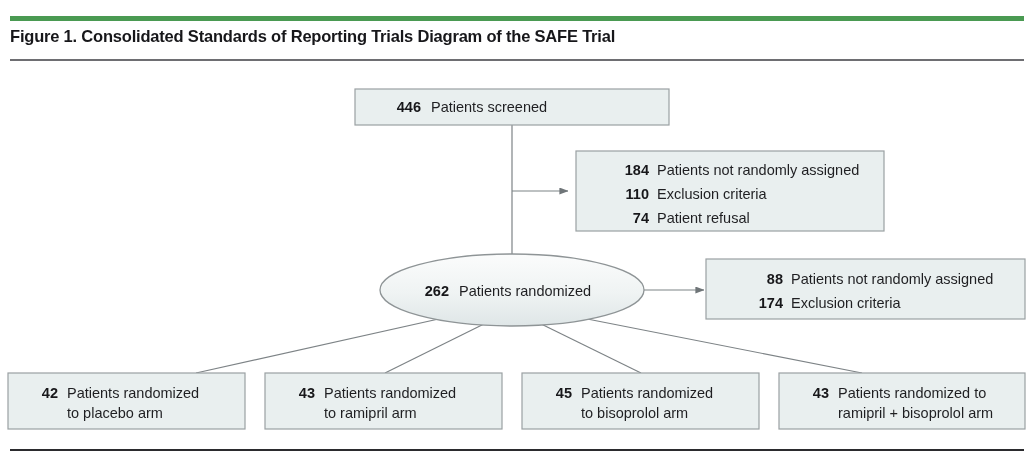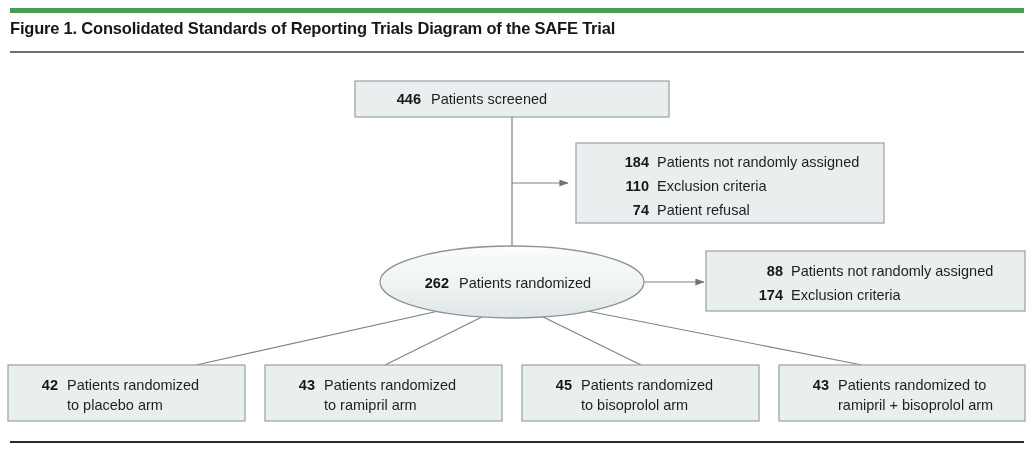--- a/index.html
+++ b/index.html
@@ -12,20 +12,21 @@
     height: 453px;
     font-family: "Liberation Sans", sans-serif;
     color: #1a1a1a;
     position: relative;
     overflow: hidden;
   }
   #figure-root {
     position: relative;
     width: 1033px;
     height: 317px;
+    margin-top: 8px;
   }
   .top-rule {
     position: absolute;
     left: 10px;
     top: 8px;
     width: 1014px;
     height: 5px;
     background: #4a9a52;
   }
   .fig-title {

